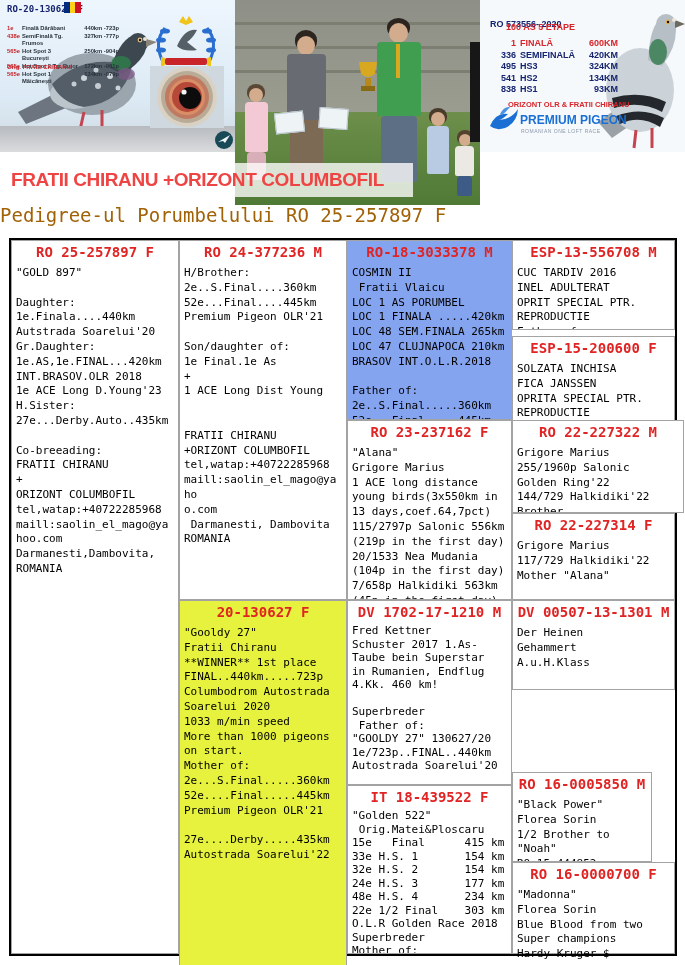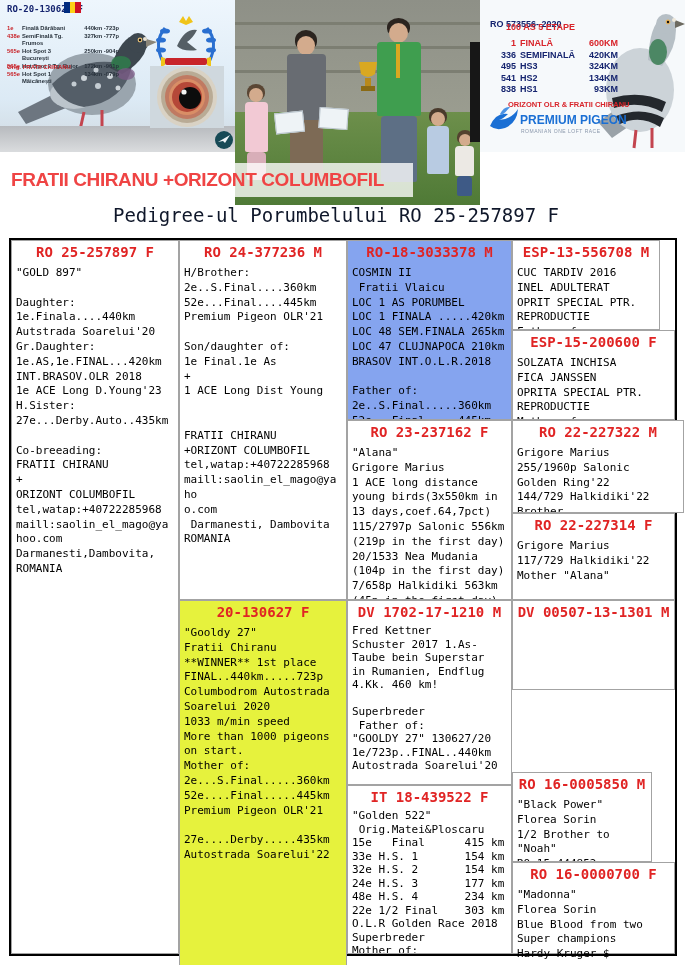--- a/index.html
+++ b/index.html
@@ -42,22 +42,22 @@
   .r-row .rp{width:26px;text-align:right;margin-right:4px;}
   .r-row .rs{flex:1;text-align:left;}
   .r-team{position:absolute;left:28px;top:100px;font:bold 7.5px "Liberation Sans",sans-serif;color:#d8242a;}
   .r-brand{position:absolute;left:40px;top:113px;font:bold 12px "Liberation Sans",sans-serif;color:#1a6fd4;}
   .r-brand-sub{position:absolute;left:41px;top:128px;font:5px "Liberation Sans",sans-serif;color:#8a97ab;letter-spacing:.5px;}
   .dove{position:absolute;left:8px;top:104px;}
   
   .banner{position:absolute;left:0;top:163px;width:413px;height:34px;
     background:rgba(255,255,255,.78);display:flex;align-items:center;}
   .banner span{font:bold 19px "Liberation Sans",sans-serif;color:#ef4444;letter-spacing:-.4px;padding-left:11px;white-space:nowrap;}
-  .page-title{position:absolute;left:0;top:204px;width:672px;text-align:center;
-    font:19px "DejaVu Sans Mono",monospace;color:#0f172a;}
+  .page-title{position:absolute;left:0;top:204px;width:672px;
+    font:19px "DejaVu Sans Mono",monospace;color:#a16207;}
   
   .grid{position:absolute;left:9px;top:238px;width:668px;height:718px;
     border:2px solid #000;box-sizing:border-box;background:#fff;}
   .cell{position:absolute;border:1px solid #a3a3a3;box-sizing:border-box;background:#fff;overflow:hidden;}
   .cell.ovf{overflow:visible;}
   .cell.blue{background:#85a4ef;}
   .cell.yellow{background:#e6f23d;}
   .cell-header{margin:3px 2px 2px;text-align:center;font:bold 14px "DejaVu Sans Mono",monospace;
     color:#e02424;white-space:nowrap;}
   .cell-body{padding:4px 2px 0 4px;font:11px/14.8px "DejaVu Sans Mono",monospace;color:#000;white-space:pre-wrap;}
@@ -395,30 +395,30 @@
 33e H.S. 1       154 km
 32e H.S. 2       154 km
 24e H.S. 3       177 km
 48e H.S. 4       234 km
 22e 1/2 Final    303 km
 O.L.R Golden Race 2018
 Superbreder
 Mother of:</div>
     </div>
 
-    <div class="cell" style="left:501px;top:0;width:148px;height:90px">
+    <div class="cell" style="left:501px;top:0;width:163px;height:90px">
       <div class="cell-header">ESP-13-556708  M</div>
       <div class="cell-body">CUC TARDIV 2016
 INEL ADULTERAT
 OPRIT SPECIAL PTR.
 REPRODUCTIE
 Father of</div>
     </div>
 
-    <div class="cell" style="left:501px;top:90px;width:163px;height:90px">
+    <div class="cell" style="left:501px;top:96px;width:163px;height:90px">
       <div class="cell-header">ESP-15-200600  F</div>
       <div class="cell-body">SOLZATA INCHISA
 FICA JANSSEN
 OPRITA SPECIAL PTR.
 REPRODUCTIE
 Mother of</div>
     </div>
 
     <div class="cell" style="left:501px;top:180px;width:172px;height:93px">
       <div class="cell-header">RO 22-227322  M</div>
@@ -431,20 +431,23 @@
 
     <div class="cell" style="left:501px;top:273px;width:163px;height:87px">
       <div class="cell-header">RO 22-227314  F</div>
       <div class="cell-body">Grigore Marius
 117/729 Halkidiki'22
 Mother "Alana"</div>
     </div>
 
     <div class="cell" style="left:501px;top:360px;width:163px;height:90px">
       <div class="cell-header">DV 00507-13-1301  M</div>
+      <div class="cell-body">Der Heinen
+Gehammert
+A.u.H.Klass</div>
     </div>
 
 
     <div class="cell" style="left:501px;top:532px;width:140px;height:90px">
       <div class="cell-header">RO 16-0005850  M</div>
       <div class="cell-body">"Black Power"
 Florea Sorin
 1/2 Brother to "Noah"
 RO 15-444852
 5e 1e prize Final race</div>

